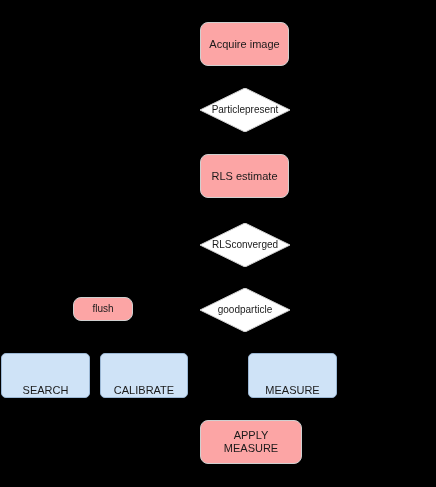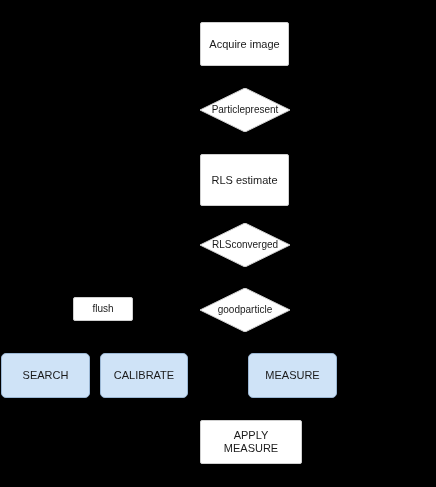--- a/index.html
+++ b/index.html
@@ -19,30 +19,31 @@
     position: absolute;
     box-sizing: border-box;
     display: flex;
     align-items: center;
     justify-content: center;
     text-align: center;
     color: #1a1a1a;
     line-height: 1.18;
   }
   .proc {
-    background: #ffffff;
+    background: #fca5a5;
     border: 1px solid #cfcfcf;
-    border-radius: 2px;
+    border-radius: 8px;
     font-size: 11px;
   }
   .state {
     background: #cfe3f7;
     border: 1px solid #9bb7d4;
     border-radius: 5px;
     font-size: 11px;
+    align-items: flex-end;
   }
   .small {
     font-size: 10px;
   }
   .diamond-wrap {
     position: absolute;
   }
   .diamond-wrap svg {
     position: absolute;
     inset: 0;
@@ -75,21 +76,21 @@
   <div class="diamond-wrap" style="left:200px; top:88px; width:90px; height:44px;">
     <svg viewBox="0 0 90 44" preserveAspectRatio="none">
       <polygon points="45,0 90,22 45,44 0,22" fill="#ffffff" stroke="#cfcfcf" stroke-width="1"></polygon>
     </svg>
     <div class="diamond-label">
       <span class="lbl-line">Particle</span>
       <span class="lbl-line">present</span>
     </div>
   </div>
 
-  <div class="node proc" style="left:200px; top:154px; width:89px; height:52px;">
+  <div class="node proc" style="left:200px; top:154px; width:89px; height:44px;">
     <span>RLS estimate</span>
   </div>
 
   <div class="diamond-wrap" style="left:200px; top:223px; width:90px; height:44px;">
     <svg viewBox="0 0 90 44" preserveAspectRatio="none">
       <polygon points="45,0 90,22 45,44 0,22" fill="#ffffff" stroke="#cfcfcf" stroke-width="1"></polygon>
     </svg>
     <div class="diamond-label">
       <span class="lbl-line">RLS</span>
       <span class="lbl-line">converged</span>

